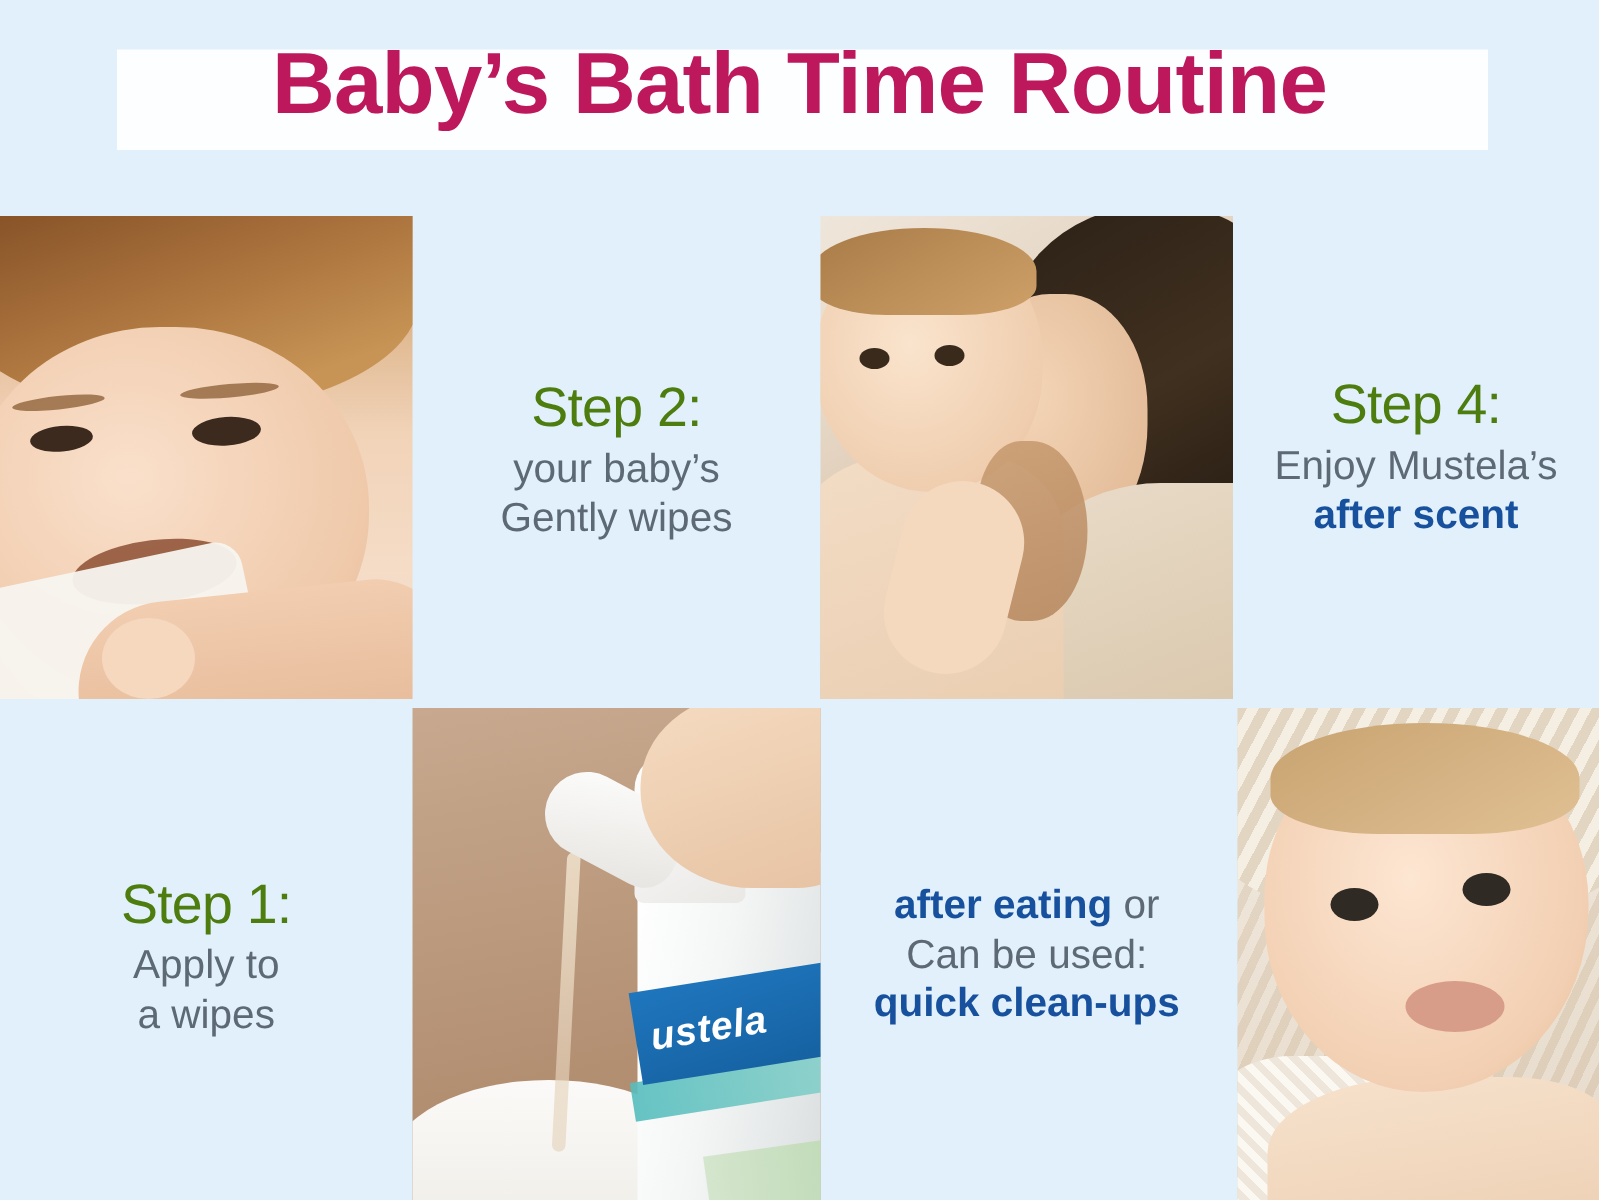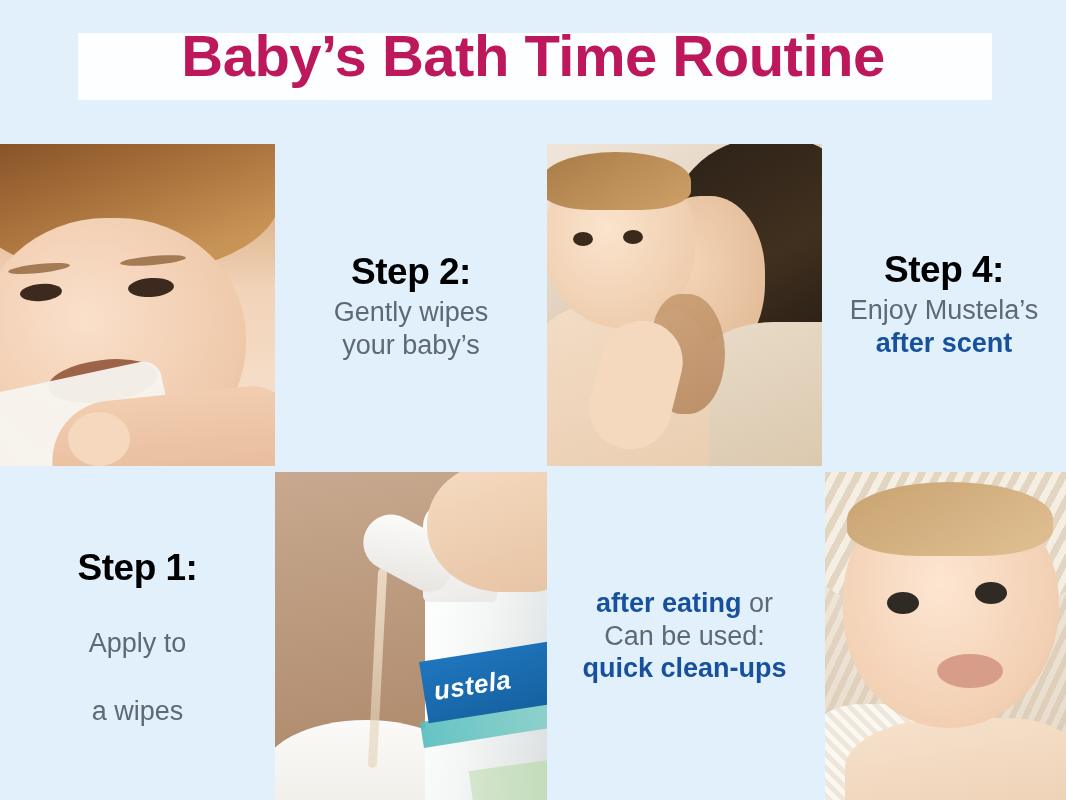--- a/index.html
+++ b/index.html
@@ -27,21 +27,21 @@
   .panel{ position:absolute; overflow:hidden; }
 
   .photo{ background:#d9cfc4; }
 
   .textcell{
     display:flex; flex-direction:column;
     align-items:center; justify-content:center;
     text-align:center; line-height:1.22;
   }
   .step-head{
-    font-size:37px; font-weight:bold; color:#000000;
+    font-size:37px; font-weight:normal; color:#4d7c0f;
     letter-spacing:-0.5px; margin-bottom:2px;
   }
   .body-line{ font-size:27px; color:#5d6a75; }
   .bold-line{ font-size:27px; font-weight:bold; color:#17519e; }
   .bold-inline{ font-weight:bold; color:#17519e; }
 
   
   #photo-baby-wiped{ left:0; top:144px; width:275px; height:322px;
     background:
       radial-gradient(circle at 34% 74%, #f6d9c4 0 16%, rgba(246,217,196,0) 40%),
@@ -103,21 +103,21 @@
   #p2-baby-arm{ position:absolute; left:48px; top:176px; width:82px; height:130px;
     border-radius:42px; background:#f4d9bf; transform:rotate(14deg); }
   #p2-nose-shadow{ position:absolute; left:104px; top:150px; width:74px; height:120px;
     border-radius:40% 50% 50% 40%;
     background:linear-gradient(160deg,#c79a6f,#b4855c); opacity:.85; }
 
   
   #cell-step4{ left:822px; top:142px; width:244px; height:322px; }
 
   
-  #cell-step1{ left:0; top:472px; width:275px; height:328px;gap:35px; }
+  #cell-step1{ left:0; top:472px; width:275px; height:328px; }
 
   
   #photo-product{ left:275px; top:472px; width:272px; height:328px;
     background:linear-gradient(170deg,#c8a98f 0%,#bb9a7e 40%,#b38f72 70%,#ab8a6e 100%); }
   #p3-hand{ position:absolute; left:152px; top:-10px; width:150px; height:130px;
     border-radius:48% 40% 30% 50%;
     background:linear-gradient(160deg,#f6dcc2,#e6c2a2); }
   #p3-nozzle{ position:absolute; left:86px; top:52px; width:96px; height:56px;
     border-radius:40px 16px 30px 40px;
     background:linear-gradient(160deg,#fdfdfc,#e6e4e0); transform:rotate(28deg); }
@@ -189,22 +189,22 @@
   <div id="p1-eye-l"></div>
   <div id="p1-eye-r"></div>
   <div id="p1-mouth"></div>
   <div id="p1-wipe"></div>
   <div id="p1-hand"></div>
   <div id="p1-thumb"></div>
 </div>
 
 <div class="panel textcell" id="cell-step2">
   <div class="step-head">Step 2:</div>
+  <div class="body-line">your baby’s</div>
   <div class="body-line">Gently wipes</div>
-  <div class="body-line">your baby’s</div>
 </div>
 
 <div class="panel photo" id="photo-mom-baby">
   <div id="p2-mom-head"></div>
   <div id="p2-mom-face"></div>
   <div id="p2-mom-body"></div>
   <div id="p2-baby-body"></div>
   <div id="p2-baby-head"></div>
   <div id="p2-baby-hair"></div>
   <div id="p2-baby-eye-l"></div>

